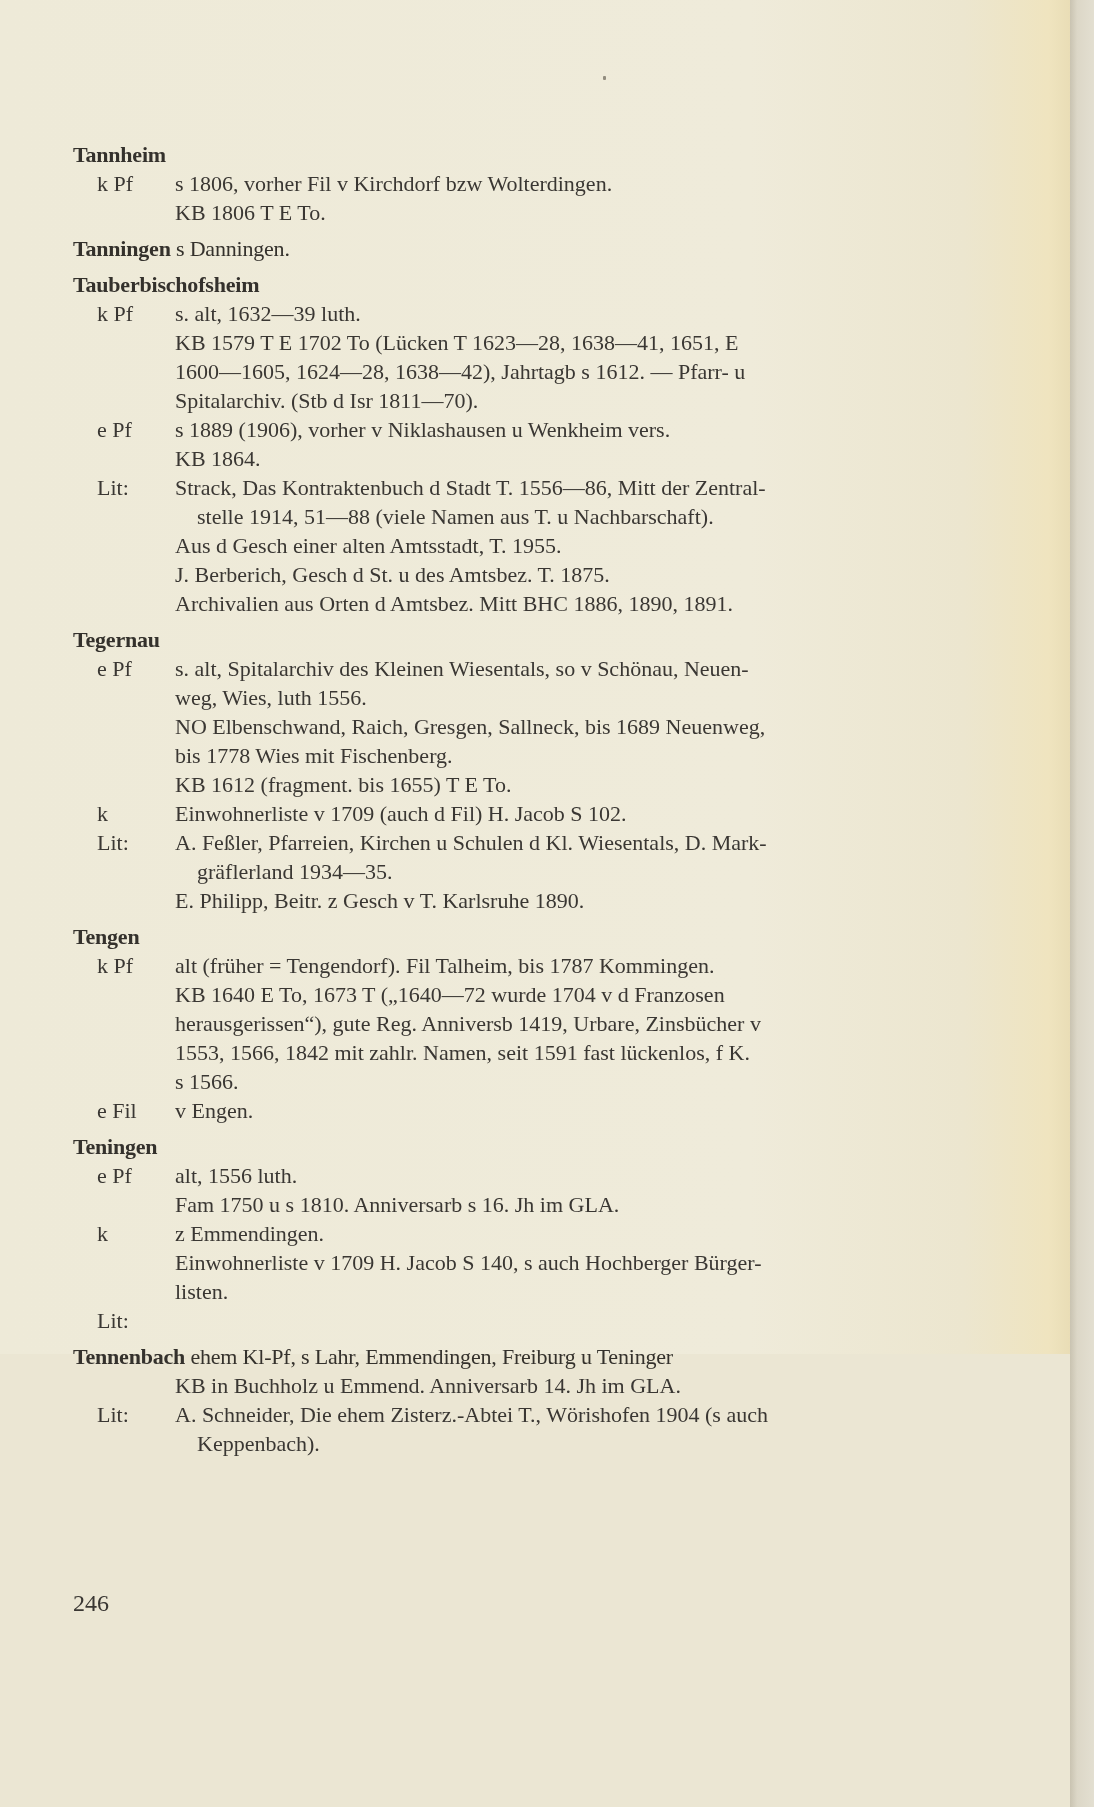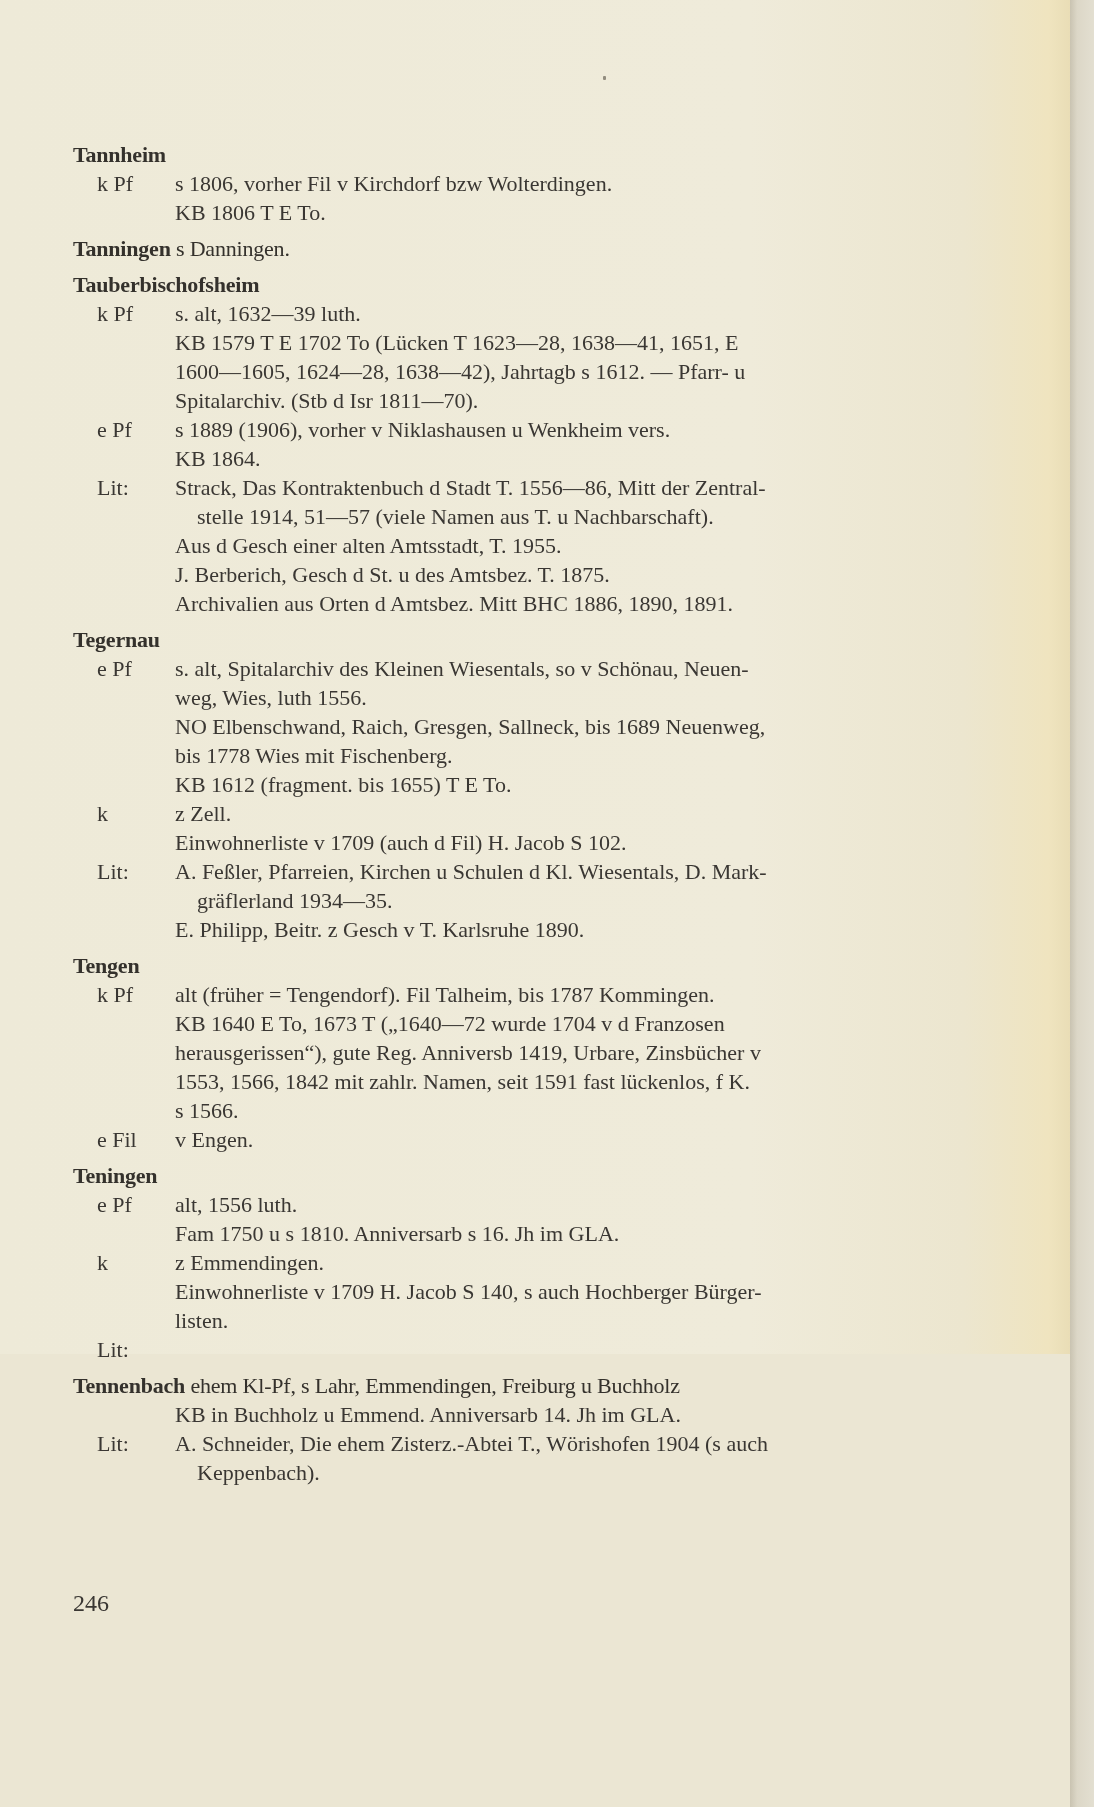--- a/index.html
+++ b/index.html
@@ -63,21 +63,21 @@
           <div class="lab">e Pf</div>
           <div class="txt">
             <span class="line">s 1889 (1906), vorher v Niklashausen u Wenkheim vers.</span>
             <span class="line">KB 1864.</span>
           </div>
         </div>
         <div class="row">
           <div class="lab">Lit:</div>
           <div class="txt">
             <span class="line">Strack, Das Kontraktenbuch d Stadt T. 1556—86, Mitt der Zentral-</span>
-            <span class="line indent">stelle 1914, 51—57 (viele Namen aus T. u Nachbarschaft).</span>
+            <span class="line indent">stelle 1914, 51—88 (viele Namen aus T. u Nachbarschaft).</span>
             <span class="line">Aus d Gesch einer alten Amtsstadt, T. 1955.</span>
             <span class="line">J. Berberich, Gesch d St. u des Amtsbez. T. 1875.</span>
             <span class="line">Archivalien aus Orten d Amtsbez. Mitt BHC 1886, 1890, 1891.</span>
           </div>
         </div>
       </div>
       <div class="entry">
         <div class="hw"><span>Tegernau</span><span class="rest"></span></div>
         <div class="row">
           <div class="lab">e Pf</div>
@@ -85,21 +85,20 @@
             <span class="line">s. alt, Spitalarchiv des Kleinen Wiesentals, so v Schönau, Neuen-</span>
             <span class="line">weg, Wies, luth 1556.</span>
             <span class="line">NO Elbenschwand, Raich, Gresgen, Sallneck, bis 1689 Neuenweg,</span>
             <span class="line">bis 1778 Wies mit Fischenberg.</span>
             <span class="line">KB 1612 (fragment. bis 1655) T E To.</span>
           </div>
         </div>
         <div class="row">
           <div class="lab">k</div>
           <div class="txt">
-            <span class="line">z Zell.</span>
             <span class="line">Einwohnerliste v 1709 (auch d Fil) H. Jacob S 102.</span>
           </div>
         </div>
         <div class="row">
           <div class="lab">Lit:</div>
           <div class="txt">
             <span class="line">A. Feßler, Pfarreien, Kirchen u Schulen d Kl. Wiesentals, D. Mark-</span>
             <span class="line indent">gräflerland 1934—35.</span>
             <span class="line">E. Philipp, Beitr. z Gesch v T. Karlsruhe 1890.</span>
           </div>
@@ -139,21 +138,21 @@
             <span class="line">z Emmendingen.</span>
             <span class="line">Einwohnerliste v 1709 H. Jacob S 140, s auch Hochberger Bürger-</span>
             <span class="line">listen.</span>
           </div>
         </div>
         <div class="row">
           <div class="lab">Lit:</div>
         </div>
       </div>
       <div class="entry">
-        <div class="hw"><span>Tennenbach</span><span class="rest"> ehem Kl-Pf, s Lahr, Emmendingen, Freiburg u Buchholz</span></div>
+        <div class="hw"><span>Tennenbach</span><span class="rest"> ehem Kl-Pf, s Lahr, Emmendingen, Freiburg u Teninger</span></div>
         <div class="row">
           <div class="lab"></div>
           <div class="txt">
             <span class="line">KB in Buchholz u Emmend. Anniversarb 14. Jh im GLA.</span>
           </div>
         </div>
         <div class="row">
           <div class="lab">Lit:</div>
           <div class="txt">
             <span class="line">A. Schneider, Die ehem Zisterz.-Abtei T., Wörishofen 1904 (s auch</span>

